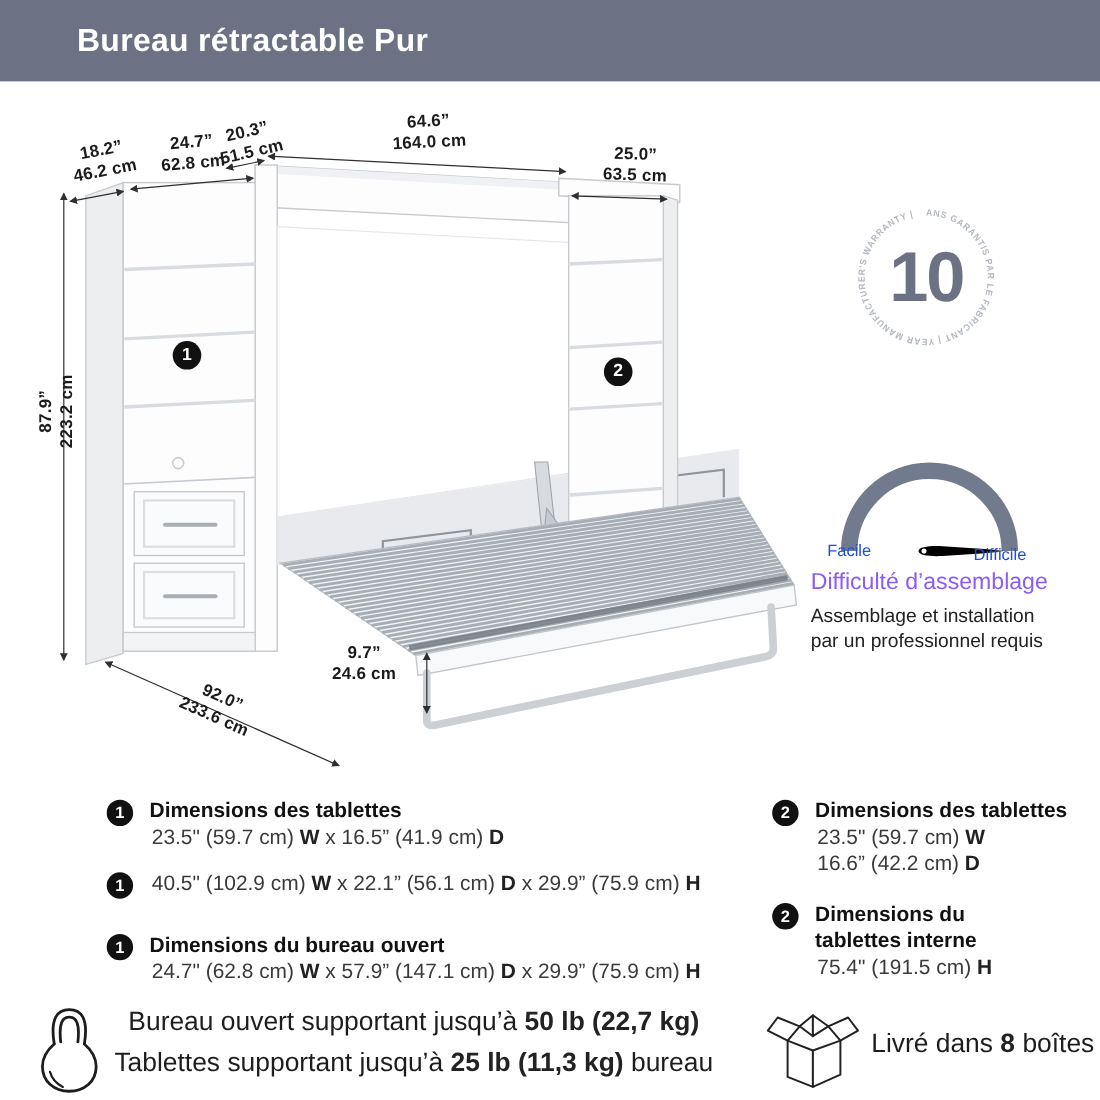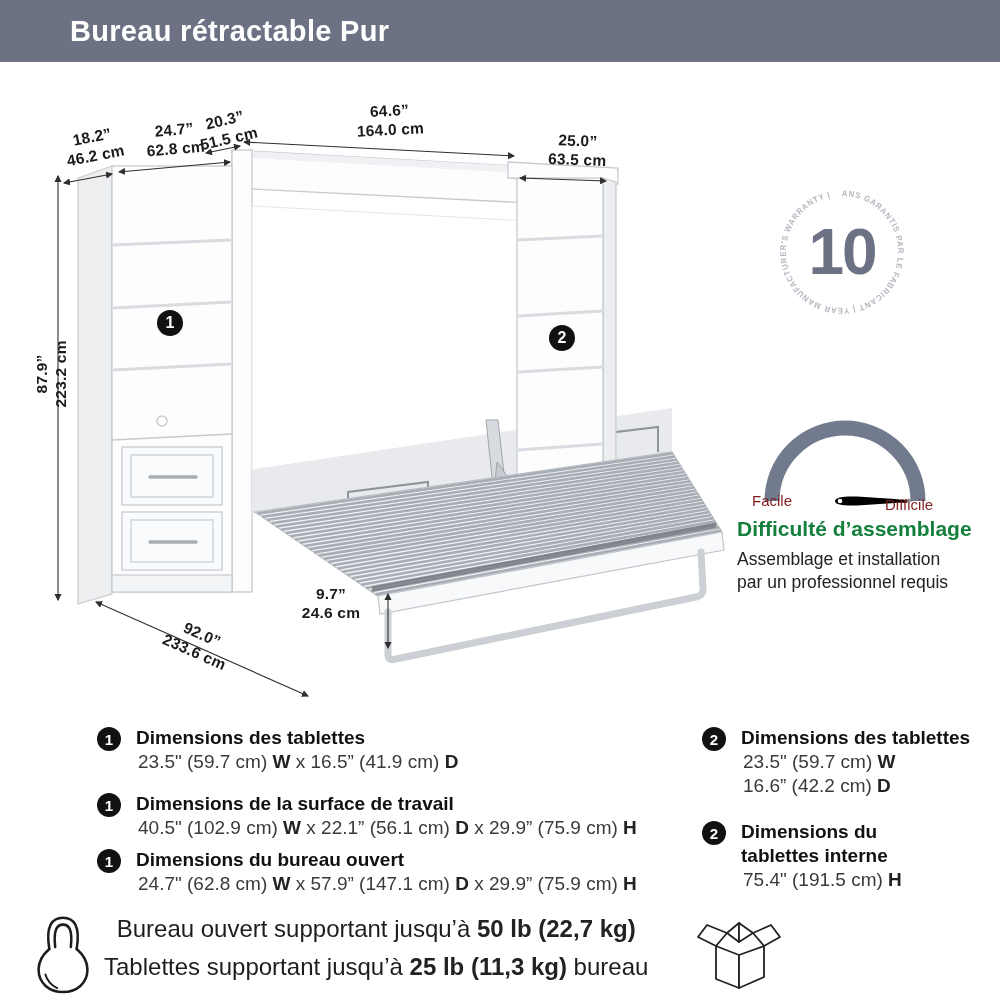--- a/index.html
+++ b/index.html
@@ -1,19 +1,19 @@
 <!DOCTYPE html>
 <html><head>
 <meta charset="utf-8">
 <style>
   html,body{margin:0;padding:0;background:#fff;}
   .page{position:relative;width:1000px;height:1000px;overflow:hidden;background:#fff;
         font-family:"Liberation Sans",sans-serif;color:#1c1c1c;}
   
-  .hdr{position:absolute;left:0;top:0;width:1000px;height:62px;background:#6c7284;
+  .hdr{position:absolute;left:0;top:0;width:1000px;height:74px;background:#6c7284;
        display:flex;align-items:center;}
   .hdr h1{margin:0 0 0 70px;font-size:29px;font-weight:600;color:#fff;letter-spacing:.3px;}
   
   .diagram-svg{position:absolute;left:0;top:0;width:1000px;height:1000px;}
   .panel{fill:#fdfdfe;stroke:#c7cbd0;stroke-width:1.3;}
   .shelf{stroke:#d8dbdf;stroke-width:3;fill:none;}
   .dim-line{stroke:#2f2f2f;stroke-width:1.1;marker-start:url(#ah);marker-end:url(#ah);}
   
   .dim{position:absolute;font-size:15.5px;font-weight:600;color:#1b1b1b;text-align:center;
        line-height:1.22;letter-spacing:.2px;white-space:nowrap;}
@@ -21,22 +21,22 @@
   .marker{position:absolute;width:26px;height:26px;border-radius:50%;background:#111;color:#fff;
           font-weight:700;font-size:16px;display:flex;align-items:center;justify-content:center;}
   
   .warranty{position:absolute;left:758px;top:168px;width:168px;height:168px;}
   .warranty svg{position:absolute;inset:0;}
   .ring-text{font-size:8.3px;letter-spacing:.9px;fill:#b3b7bf;font-weight:700;}
   .warranty-num{position:absolute;inset:0;display:flex;align-items:center;justify-content:center;
                 font-size:64px;font-weight:700;color:#6c7284;letter-spacing:-2px;}
   
   .gauge{position:absolute;left:745px;top:396px;width:200px;height:100px;}
-  .gauge-label{position:absolute;font-size:15px;color:#7f1d1d;}
-  .diff-title{position:absolute;left:737px;top:517px;font-size:21px;font-weight:700;color:#15803d;}
+  .gauge-label{position:absolute;font-size:15px;color:#1d4ed8;}
+  .diff-title{position:absolute;left:737px;top:517px;font-size:21px;font-weight:400;color:#8b5cf6;}
   .diff-desc{position:absolute;left:737px;top:548px;font-size:17.5px;line-height:1.34;color:#222;}
   
   .spec{position:absolute;display:flex;gap:15px;}
   .spec .badge{flex:0 0 auto;width:24px;height:24px;border-radius:50%;background:#111;color:#fff;
                font-weight:700;font-size:15px;display:flex;align-items:center;justify-content:center;margin-top:1px;}
   .spec .t{font-size:19px;font-weight:700;color:#111;line-height:1.25;}
   .spec .v{font-size:19px;color:#3a3a3a;line-height:1.3;padding-left:2px;}
   .b{font-weight:700;color:#222;}
   
   .foot-text{position:absolute;font-size:24px;color:#1d1d1d;line-height:1.58;text-align:center;}
@@ -219,21 +219,20 @@
   <div class="spec" style="left:97px;top:726px;width:560px;">
     <div class="badge">1</div>
     <div>
       <div class="t">Dimensions des tablettes</div>
       <div class="v"><span>23.5" (59.7 cm) </span><span class="b">W</span><span> x 16.5” (41.9 cm) </span><span class="b">D</span></div>
     </div>
   </div>
   <div class="spec" style="left:97px;top:792px;width:560px;">
     <div class="badge">1</div>
     <div>
-      <div class="t">Dimensions de la surface de travail</div>
       <div class="v"><span>40.5" (102.9 cm) </span><span class="b">W</span><span> x 22.1” (56.1 cm) </span><span class="b">D</span><span> x 29.9” (75.9 cm) </span><span class="b">H</span></div>
     </div>
   </div>
   <div class="spec" style="left:97px;top:848px;width:560px;">
     <div class="badge">1</div>
     <div>
       <div class="t">Dimensions du bureau ouvert</div>
       <div class="v"><span>24.7" (62.8 cm) </span><span class="b">W</span><span> x 57.9” (147.1 cm) </span><span class="b">D</span><span> x 29.9” (75.9 cm) </span><span class="b">H</span></div>
     </div>
   </div>
@@ -271,14 +270,17 @@
   <svg class="icon" style="left:692px;top:898px;width:92px;height:94px;" viewBox="0 0 92 94" aria-hidden="true">
     <g fill="#fff" stroke="#222" stroke-width="1.8" stroke-linejoin="round">
       <polygon points="24,48 47,57 47,90 24,81"></polygon>
       <polygon points="47,57 72,48 72,79 47,90"></polygon>
       <polygon points="24,48 6,39 15,27 35,35"></polygon>
       <polygon points="72,48 88,39 79,27 61,35"></polygon>
       <polygon points="35,35 47,25 47,44"></polygon>
       <polygon points="61,35 47,25 47,44"></polygon>
     </g>
   </svg>
+  <div class="foot-text" style="left:792px;top:930px;">
+    <div><span>Livré dans </span><span class="b">8</span><span> boîtes</span></div>
+  </div>
 
 </div>
 
 </body></html>

